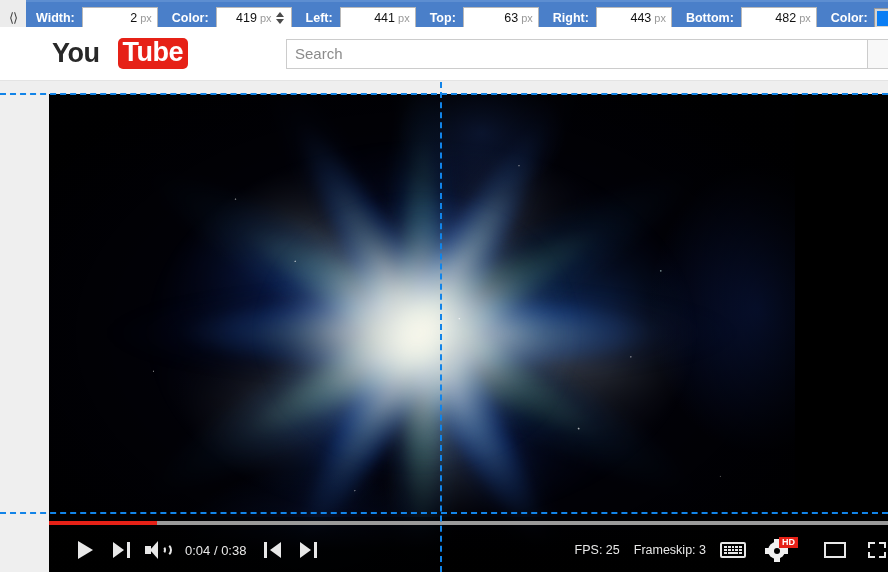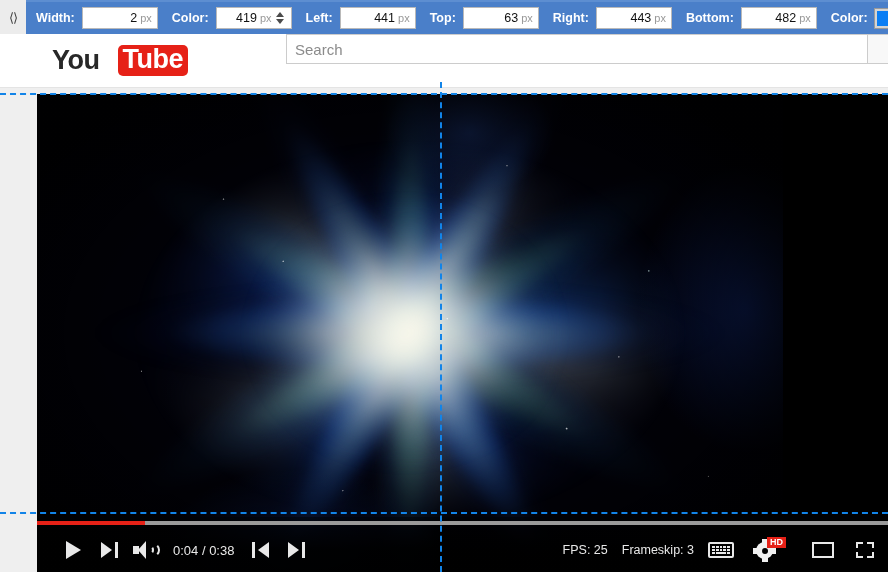--- a/index.html
+++ b/index.html
@@ -76,25 +76,25 @@
   .color-swatch {
     width: 38px; height: 19px;
     background: #0b7ef4;
     border: 2px solid #d4d4d4;
     outline: 1px solid #9a9a9a;
     cursor: pointer;
   }
 
   
   #yt-header {
-    position: absolute; left: 0; top: 34px;
+    position: absolute; left: 0; top: 27px;
     width: 888px; height: 54px;
     background: #ffffff;
     border-bottom: 1px solid #e4e4e4;
-    display: flex; 
+    display: flex; align-items: center;
   }
   .hamburger {
     width: 22px; height: 17px;
     margin-left: 31px;
     display: flex; flex-direction: column; justify-content: space-between;
     cursor: pointer;
   }
   .hamburger span {
     display: block; height: 3px; width: 100%;
     background: #b8b8b8; border-radius: 0;
@@ -148,21 +148,21 @@
     content: ""; position: absolute;
     width: 2px; height: 6px;
     background: #7a7a7a;
     right: -2px; bottom: -6px;
     transform: rotate(-45deg);
     transform-origin: top;
   }
 
   
   #page-body {
-    position: absolute; left: 0; top: 89px;
+    position: absolute; left: 12px; top: 89px;
     width: 714px; height: 483px;
     background: #efefef;
   }
   #video-player {
     position: absolute; left: 37px; top: 5px;
     width: 851px; height: 478px;
     background: #000;
     overflow: hidden;
   }
   #video-frame {

